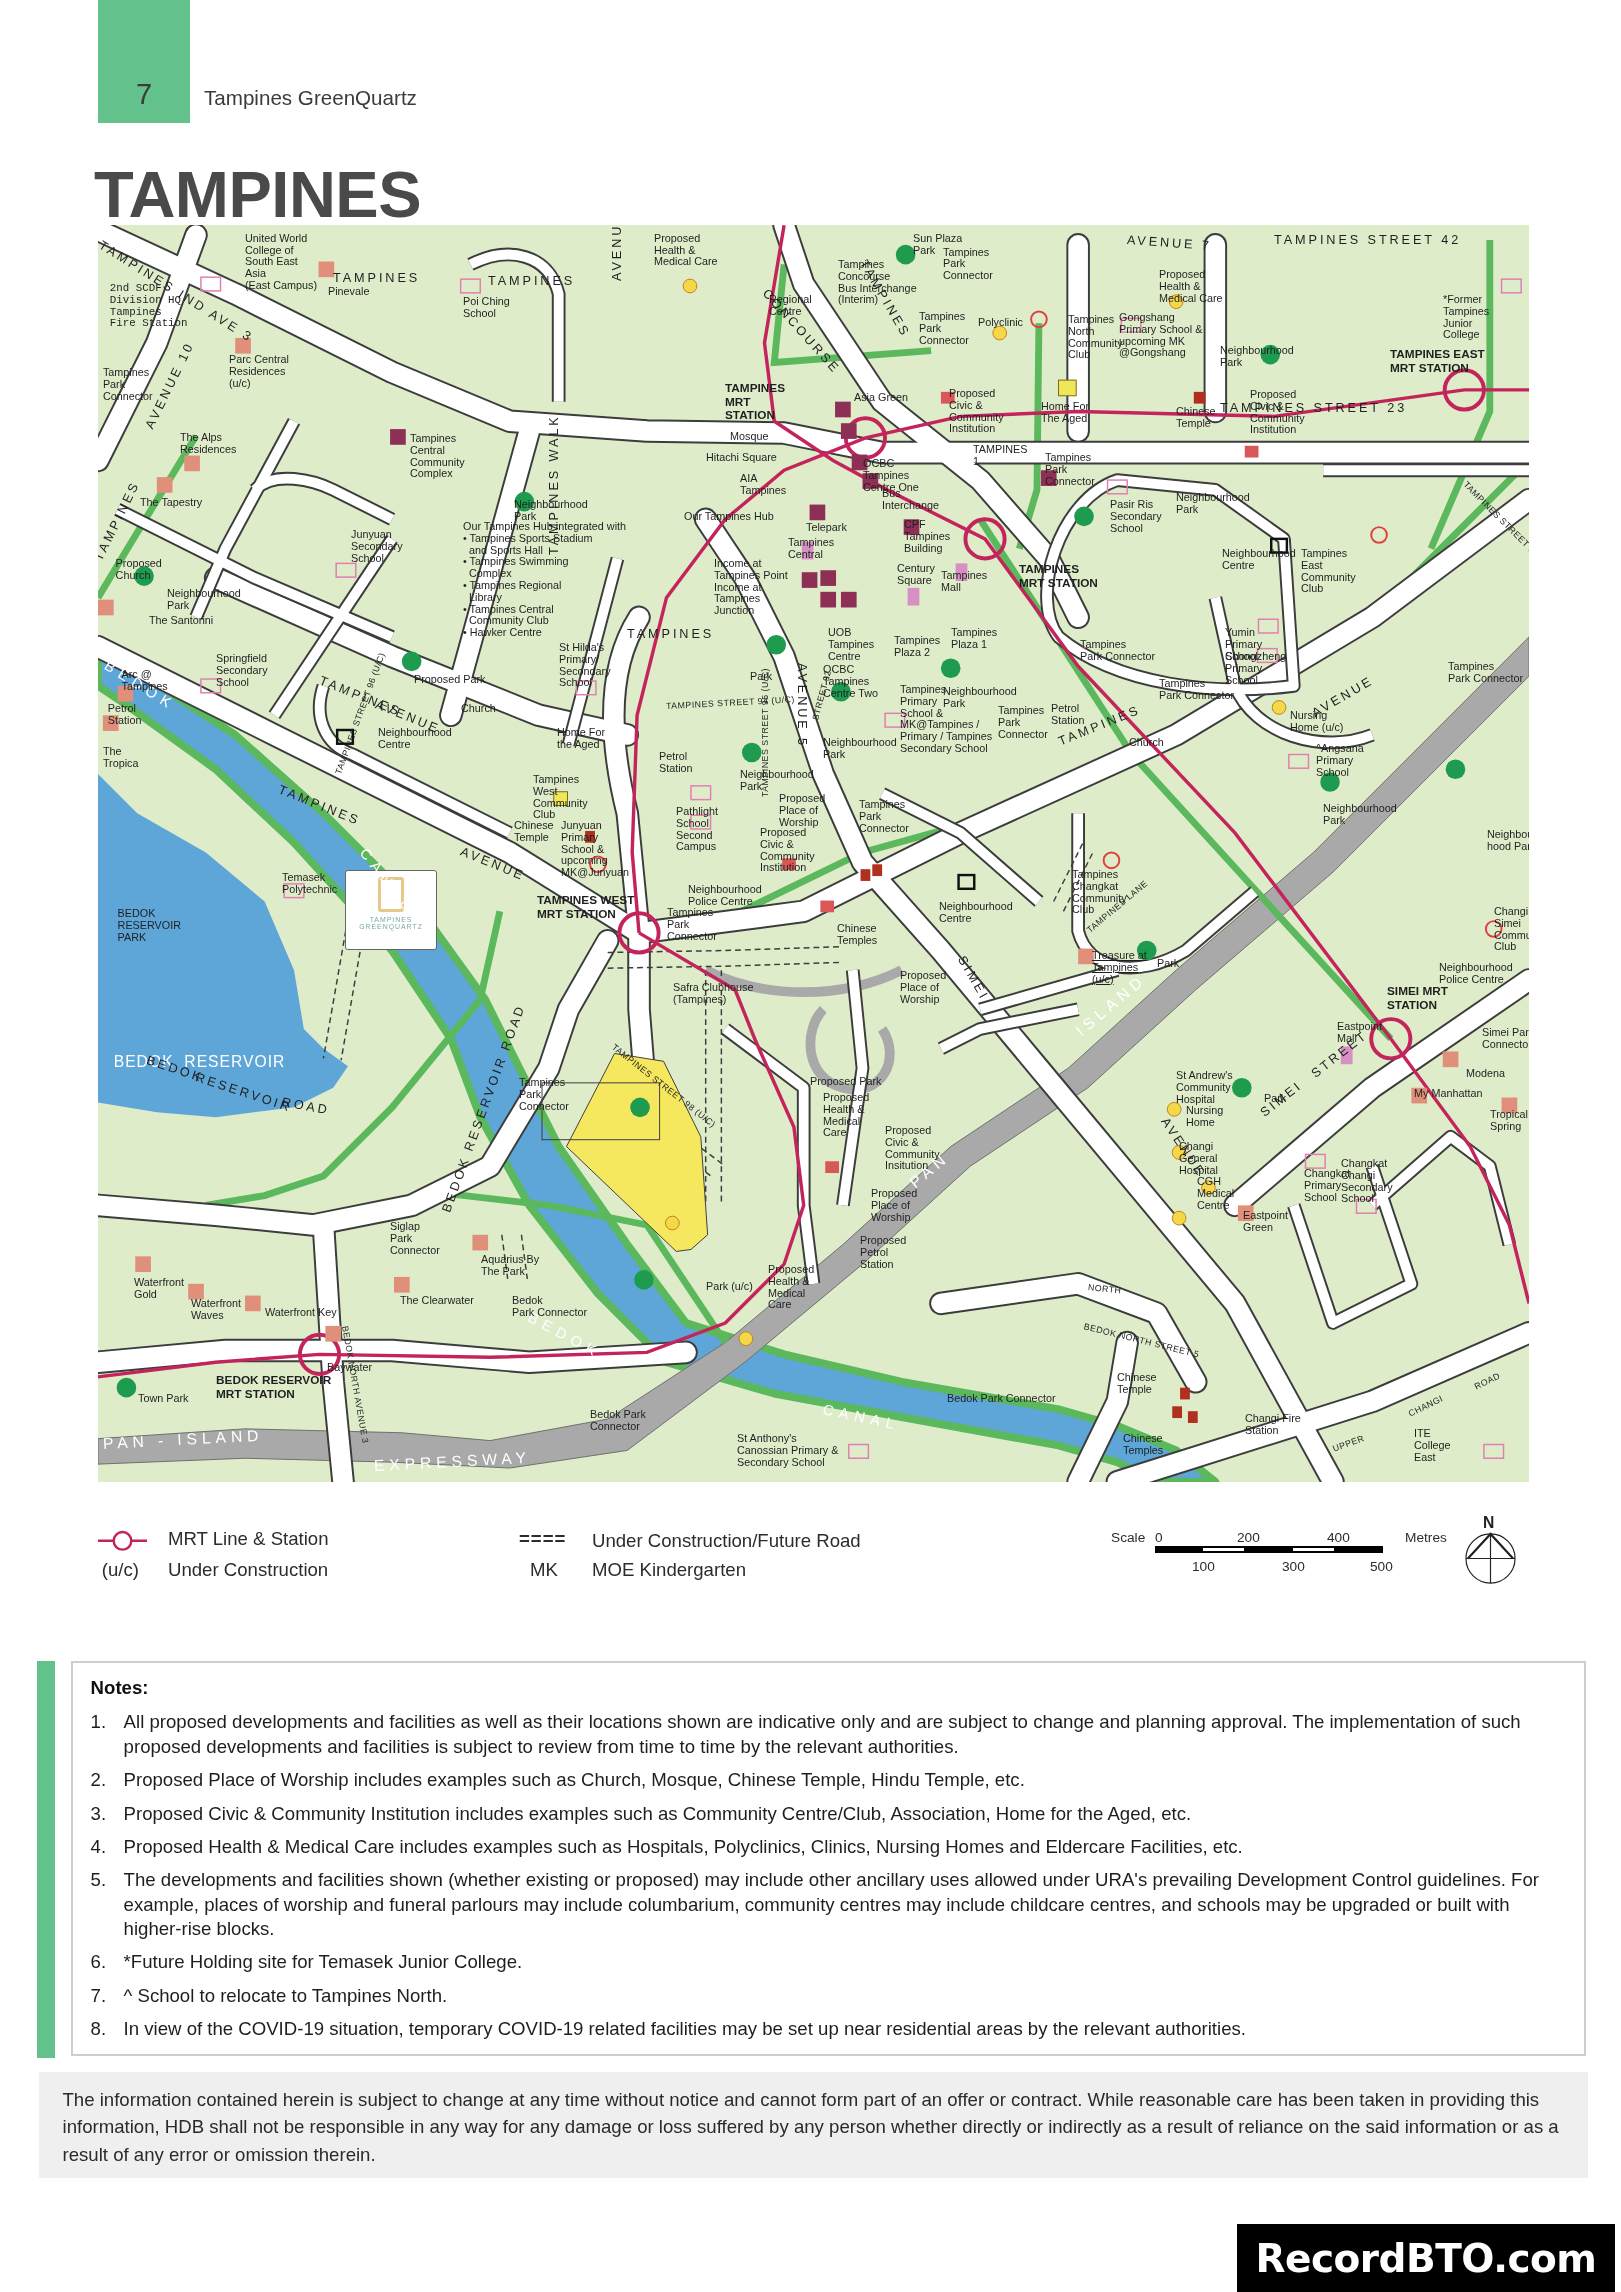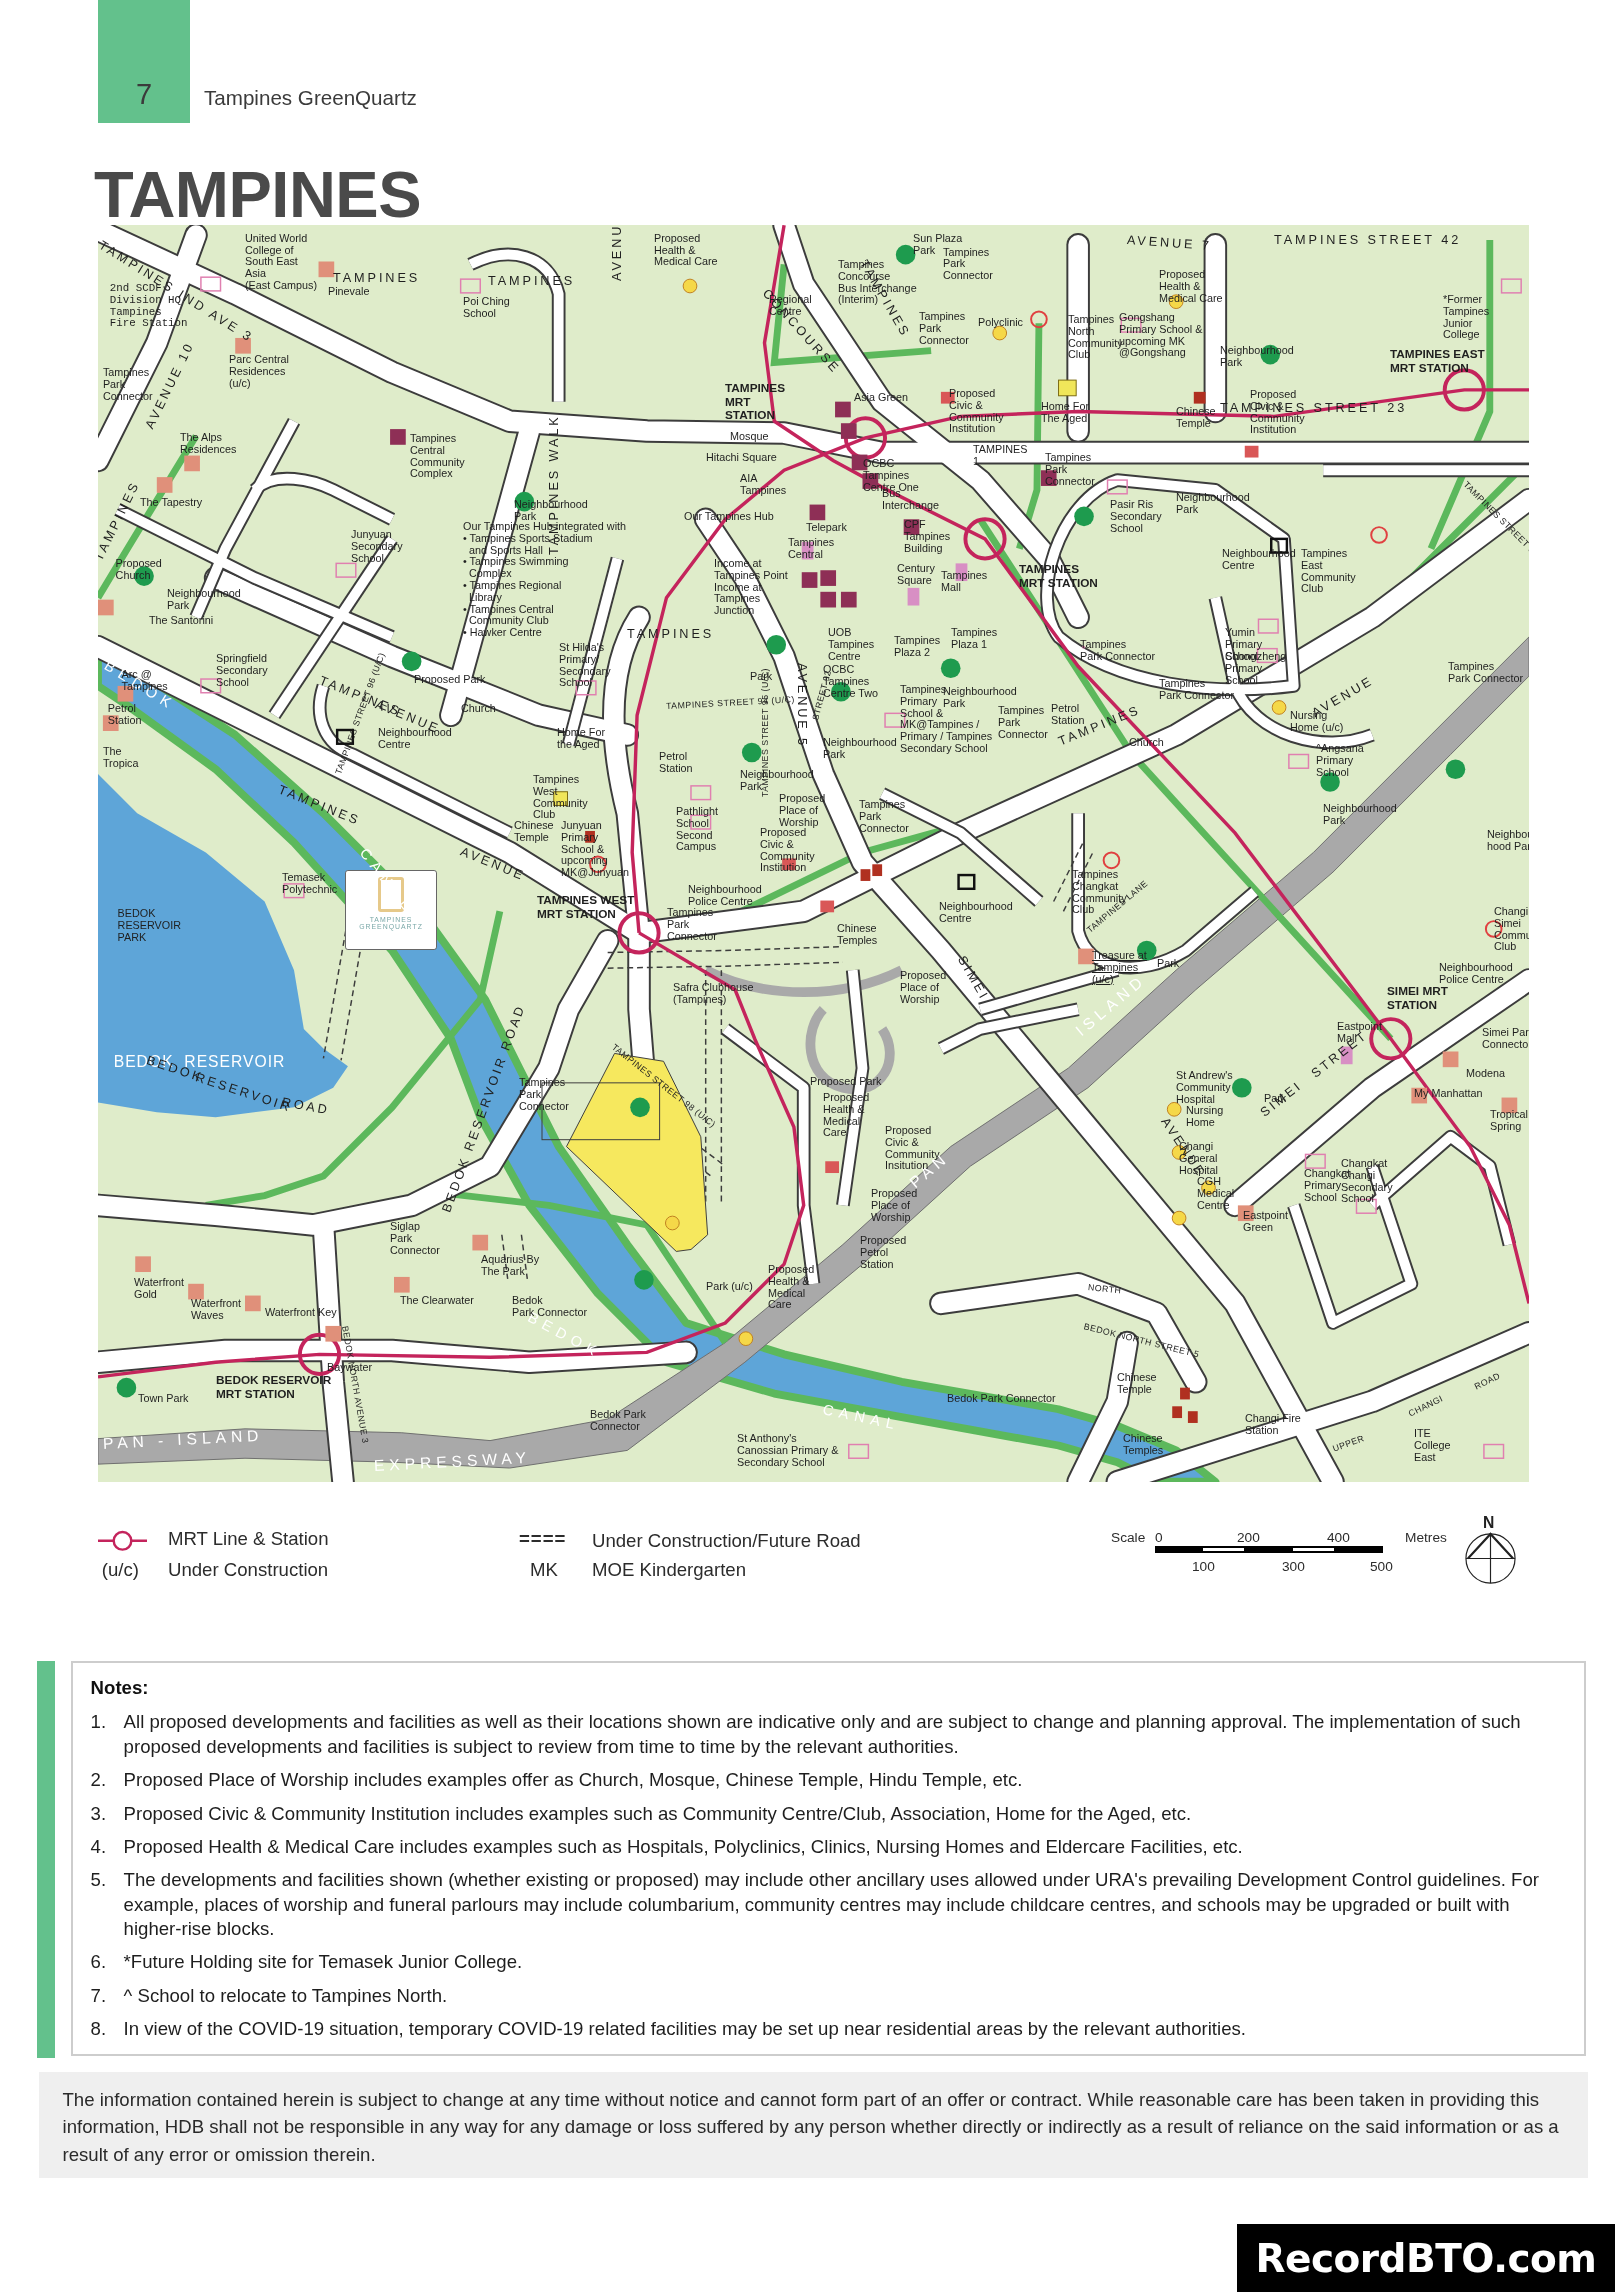--- a/index.html
+++ b/index.html
@@ -758,21 +758,21 @@
     <line x1="2" y1="27" x2="52" y2="27" stroke="#222" stroke-width="1.2"></line>
     <polyline points="4,27 27,2 50,27" fill="none" stroke="#222" stroke-width="2.2"></polyline>
   </svg>
 </div>
 
 <div class="notes-bar"></div>
 <div class="notes-box">
   <div class="notes-title">Notes:</div>
   <ul class="notes-list">
     <li class="note"><span class="note-num">1.</span><span>All proposed developments and facilities as well as their locations shown are indicative only and are subject to change and planning approval. The implementation of such proposed developments and facilities is subject to review from time to time by the relevant authorities.</span></li>
-    <li class="note"><span class="note-num">2.</span><span>Proposed Place of Worship includes examples offer as Church, Mosque, Chinese Temple, Hindu Temple, etc.</span></li>
+    <li class="note"><span class="note-num">2.</span><span>Proposed Place of Worship includes examples such as Church, Mosque, Chinese Temple, Hindu Temple, etc.</span></li>
     <li class="note"><span class="note-num">3.</span><span>Proposed Civic &amp; Community Institution includes examples such as Community Centre/Club, Association, Home for the Aged, etc.</span></li>
     <li class="note"><span class="note-num">4.</span><span>Proposed Health &amp; Medical Care includes examples such as Hospitals, Polyclinics, Clinics, Nursing Homes and Eldercare Facilities, etc.</span></li>
     <li class="note"><span class="note-num">5.</span><span>The developments and facilities shown (whether existing or proposed) may include other ancillary uses allowed under URA's prevailing Development Control guidelines. For example, places of worship and funeral parlours may include columbarium, community centres may include childcare centres, and schools may be upgraded or built with higher-rise blocks.</span></li>
     <li class="note"><span class="note-num">6.</span><span>*Future Holding site for Temasek Junior College.</span></li>
     <li class="note"><span class="note-num">7.</span><span>^ School to relocate to Tampines North.</span></li>
     <li class="note"><span class="note-num">8.</span><span>In view of the COVID-19 situation, temporary COVID-19 related facilities may be set up near residential areas by the relevant authorities.</span></li>
   </ul>
 </div>
 
 <div class="disclaimer">The information contained herein is subject to change at any time without notice and cannot form part of an offer or contract. While reasonable care has been taken in providing this information, HDB shall not be responsible in any way for any damage or loss suffered by any person whether directly or indirectly as a result of reliance on the said information or as a result of any error or omission therein.</div>

